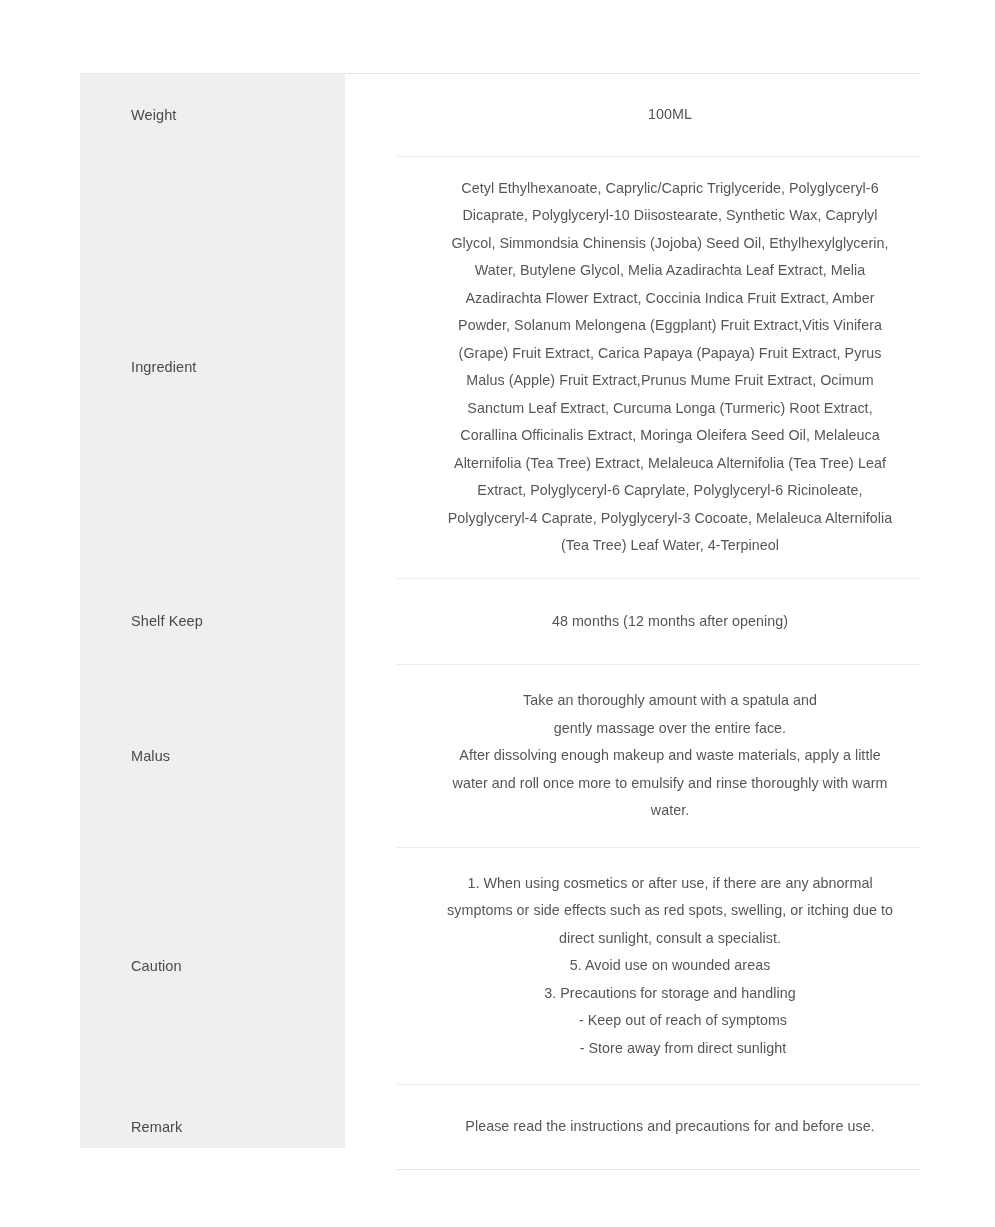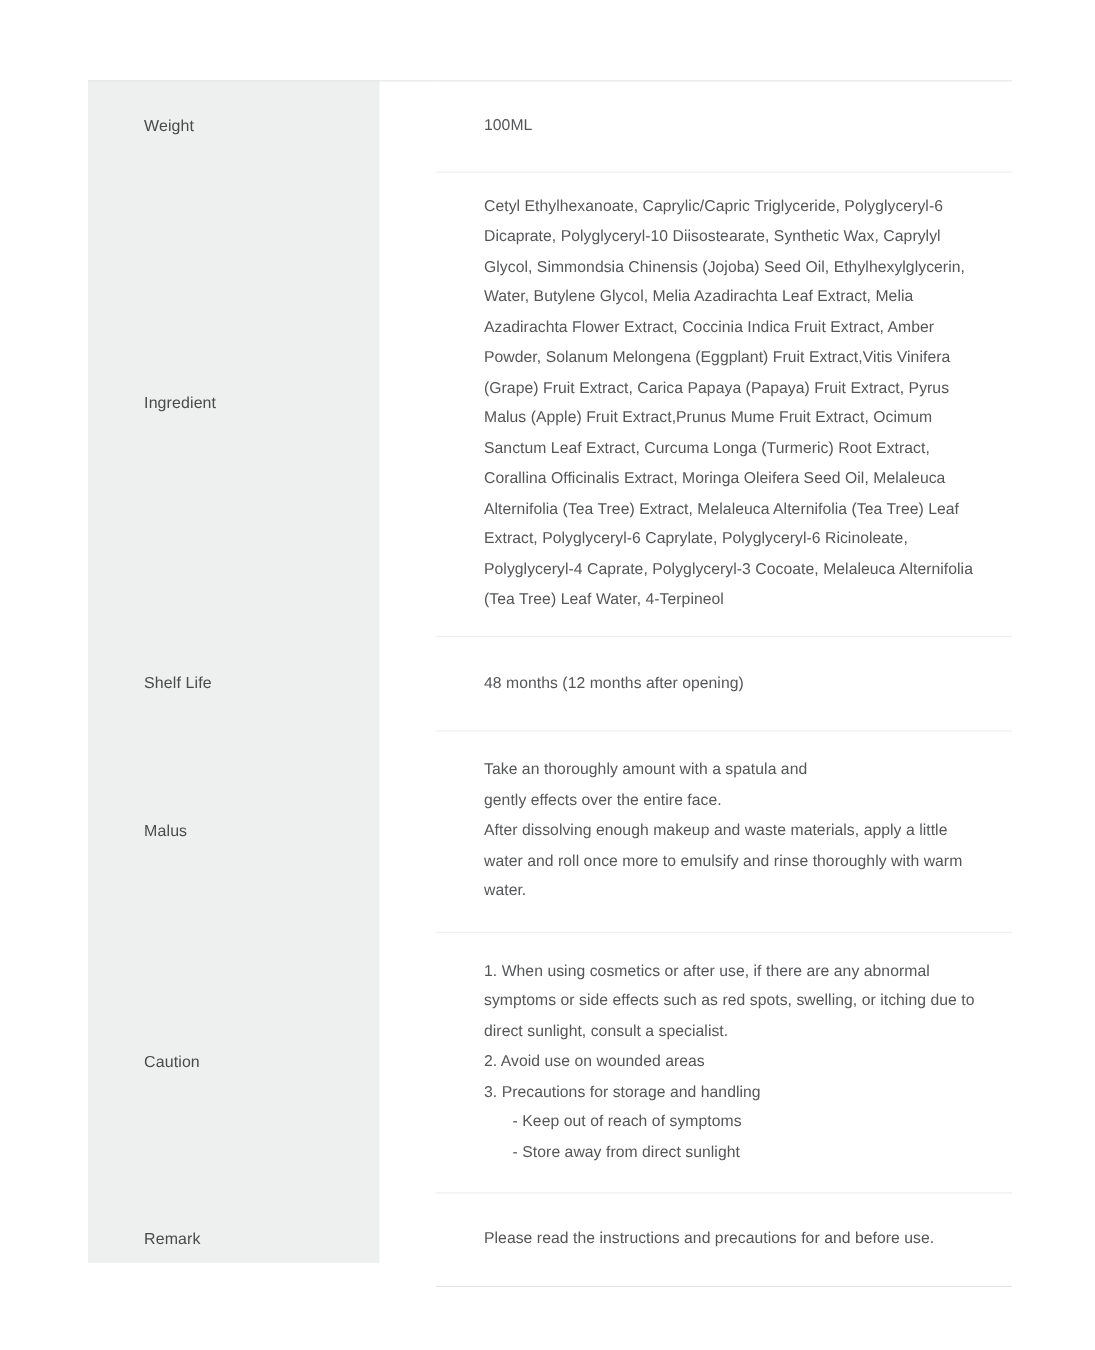--- a/index.html
+++ b/index.html
@@ -57,20 +57,21 @@
 
   td.spec-value {
     background: #ffffff;
     color: #555658;
     font-size: 14.3px;
     line-height: 27.5px;
     vertical-align: middle;
     padding: 26px 20px 26px 44px;
     letter-spacing: 0.05px;
     word-break: normal;
+    text-align: center;
   }
 
   
   .label-band {
     position: absolute;
     left: 80px;
     top: 73px;
     width: 265px;
     height: 1075px;
     background: #eeefef;
@@ -109,38 +110,38 @@
             <span class="val-line">100ML</span>
           </td>
         </tr>
         <tr class="spec-row row-ingredient">
           <th class="spec-label">Ingredient</th>
           <td class="spec-value">
             <span class="val-line">Cetyl Ethylhexanoate, Caprylic/Capric Triglyceride, Polyglyceryl-6 Dicaprate, Polyglyceryl-10 Diisostearate, Synthetic Wax, Caprylyl Glycol, Simmondsia Chinensis (Jojoba) Seed Oil, Ethylhexylglycerin, Water, Butylene Glycol, Melia Azadirachta Leaf Extract, Melia Azadirachta Flower Extract, Coccinia Indica Fruit Extract, Amber Powder, Solanum Melongena (Eggplant) Fruit Extract,Vitis Vinifera (Grape) Fruit Extract, Carica Papaya (Papaya) Fruit Extract, Pyrus Malus (Apple) Fruit Extract,Prunus Mume Fruit Extract, Ocimum Sanctum Leaf Extract, Curcuma Longa (Turmeric) Root Extract, Corallina Officinalis Extract, Moringa Oleifera Seed Oil, Melaleuca Alternifolia (Tea Tree) Extract, Melaleuca Alternifolia (Tea Tree) Leaf Extract, Polyglyceryl-6 Caprylate, Polyglyceryl-6 Ricinoleate, Polyglyceryl-4 Caprate, Polyglyceryl-3 Cocoate, Melaleuca Alternifolia (Tea Tree) Leaf Water, 4-Terpineol</span>
           </td>
         </tr>
         <tr class="spec-row row-shelflife">
-          <th class="spec-label">Shelf Life</th>
+          <th class="spec-label">Shelf Keep</th>
           <td class="spec-value">
             <span class="val-line">48 months (12 months after opening)</span>
           </td>
         </tr>
         <tr class="spec-row row-usage">
           <th class="spec-label">Malus</th>
           <td class="spec-value">
             <span class="val-line">Take an thoroughly amount with a spatula and</span>
-            <span class="val-line">gently effects over the entire face.</span>
+            <span class="val-line">gently massage over the entire face.</span>
             <span class="val-line">After dissolving enough makeup and waste materials, apply a little water and roll once more to emulsify and rinse thoroughly with warm water.</span>
           </td>
         </tr>
         <tr class="spec-row row-caution">
           <th class="spec-label">Caution</th>
           <td class="spec-value">
             <span class="val-line">1. When using cosmetics or after use, if there are any abnormal symptoms or side effects such as red spots, swelling, or itching due to direct sunlight, consult a specialist.</span>
-            <span class="val-line">2. Avoid use on wounded areas</span>
+            <span class="val-line">5. Avoid use on wounded areas</span>
             <span class="val-line">3. Precautions for storage and handling</span>
             <span class="val-line sub-item">- Keep out of reach of symptoms</span>
             <span class="val-line sub-item">- Store away from direct sunlight</span>
           </td>
         </tr>
         <tr class="spec-row row-remark">
           <th class="spec-label">Remark</th>
           <td class="spec-value">
             <span class="val-line">Please read the instructions and precautions for and before use.</span>
           </td>

